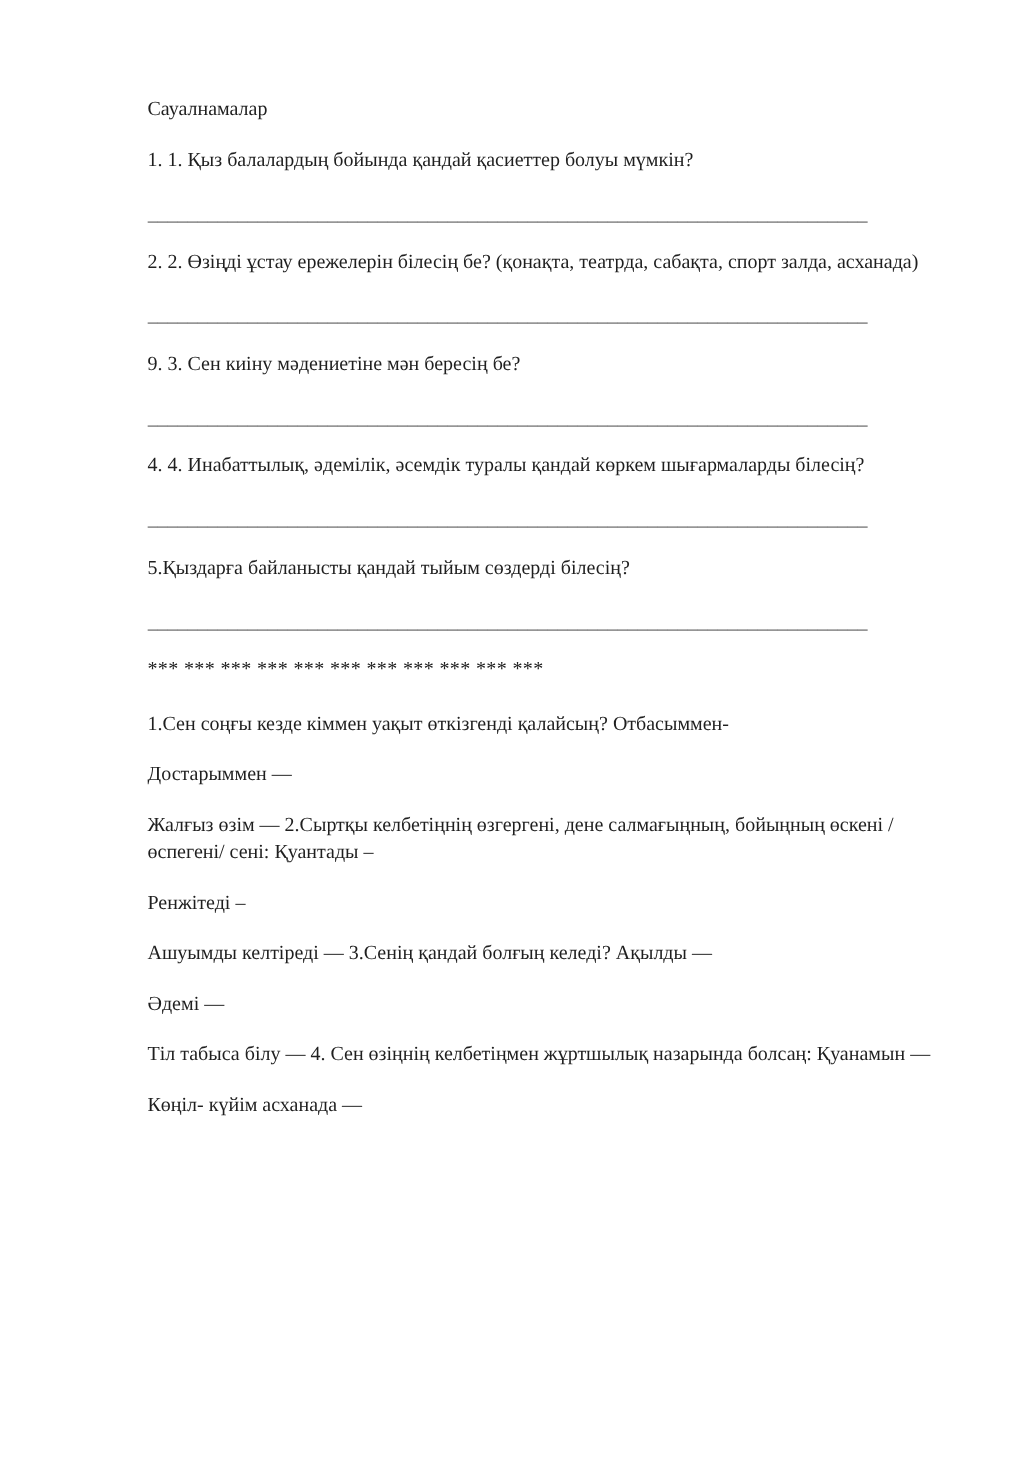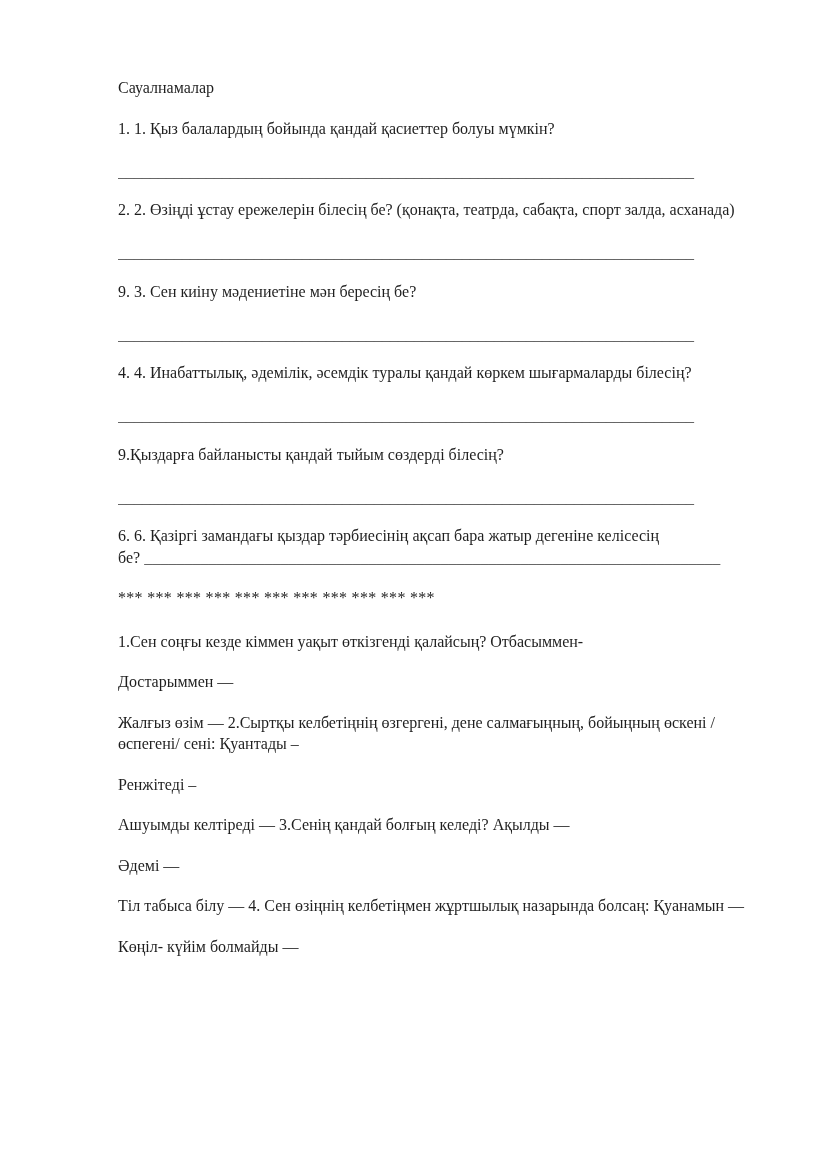--- a/index.html
+++ b/index.html
@@ -40,29 +40,28 @@
 
   <p class="para">2. 2. Өзіңді ұстау ережелерін білесің бе? (қонақта, театрда, сабақта, спорт залда, асханада)</p>
   <p class="para blank">________________________________________________________________________</p>
 
   <p class="para">9. 3. Сен киіну мәдениетіне мән бересің бе?</p>
   <p class="para blank">________________________________________________________________________</p>
 
   <p class="para">4. 4. Инабаттылық, әдемілік, әсемдік туралы қандай көркем шығармаларды білесің?</p>
   <p class="para blank">________________________________________________________________________</p>
 
-  <p class="para">9.Қыздарға байланысты қандай тыйым сөздерді білесің?</p>
+  <p class="para">5.Қыздарға байланысты қандай тыйым сөздерді білесің?</p>
   <p class="para blank">________________________________________________________________________</p>
 
-  <p class="para"><span>6. 6. Қазіргі замандағы қыздар тәрбиесінің ақсап бара жатыр дегеніне келісесің</span><br><span>бе? </span><span class="blank-inline">________________________________________________________________________</span></p>
 
   <p class="para stars">*** *** *** *** *** *** *** *** *** *** ***</p>
 
   <p class="para">1.Сен соңғы кезде кіммен уақыт өткізгенді қалайсың? Отбасыммен-</p>
   <p class="para">Достарыммен —</p>
   <p class="para">Жалғыз өзім — 2.Сыртқы келбетіңнің өзгергені, дене салмағыңның, бойыңның өскені /өспегені/ сені: Қуантады –</p>
   <p class="para">Ренжітеді –</p>
   <p class="para">Ашуымды келтіреді — 3.Сенің қандай болғың келеді? Ақылды —</p>
   <p class="para">Әдемі —</p>
   <p class="para">Тіл табыса білу — 4. Сен өзіңнің келбетіңмен жұртшылық назарында болсаң: Қуанамын —</p>
-  <p class="para">Көңіл- күйім болмайды —</p>
+  <p class="para">Көңіл- күйім асханада —</p>
 
 </div>
 
 </body></html>

